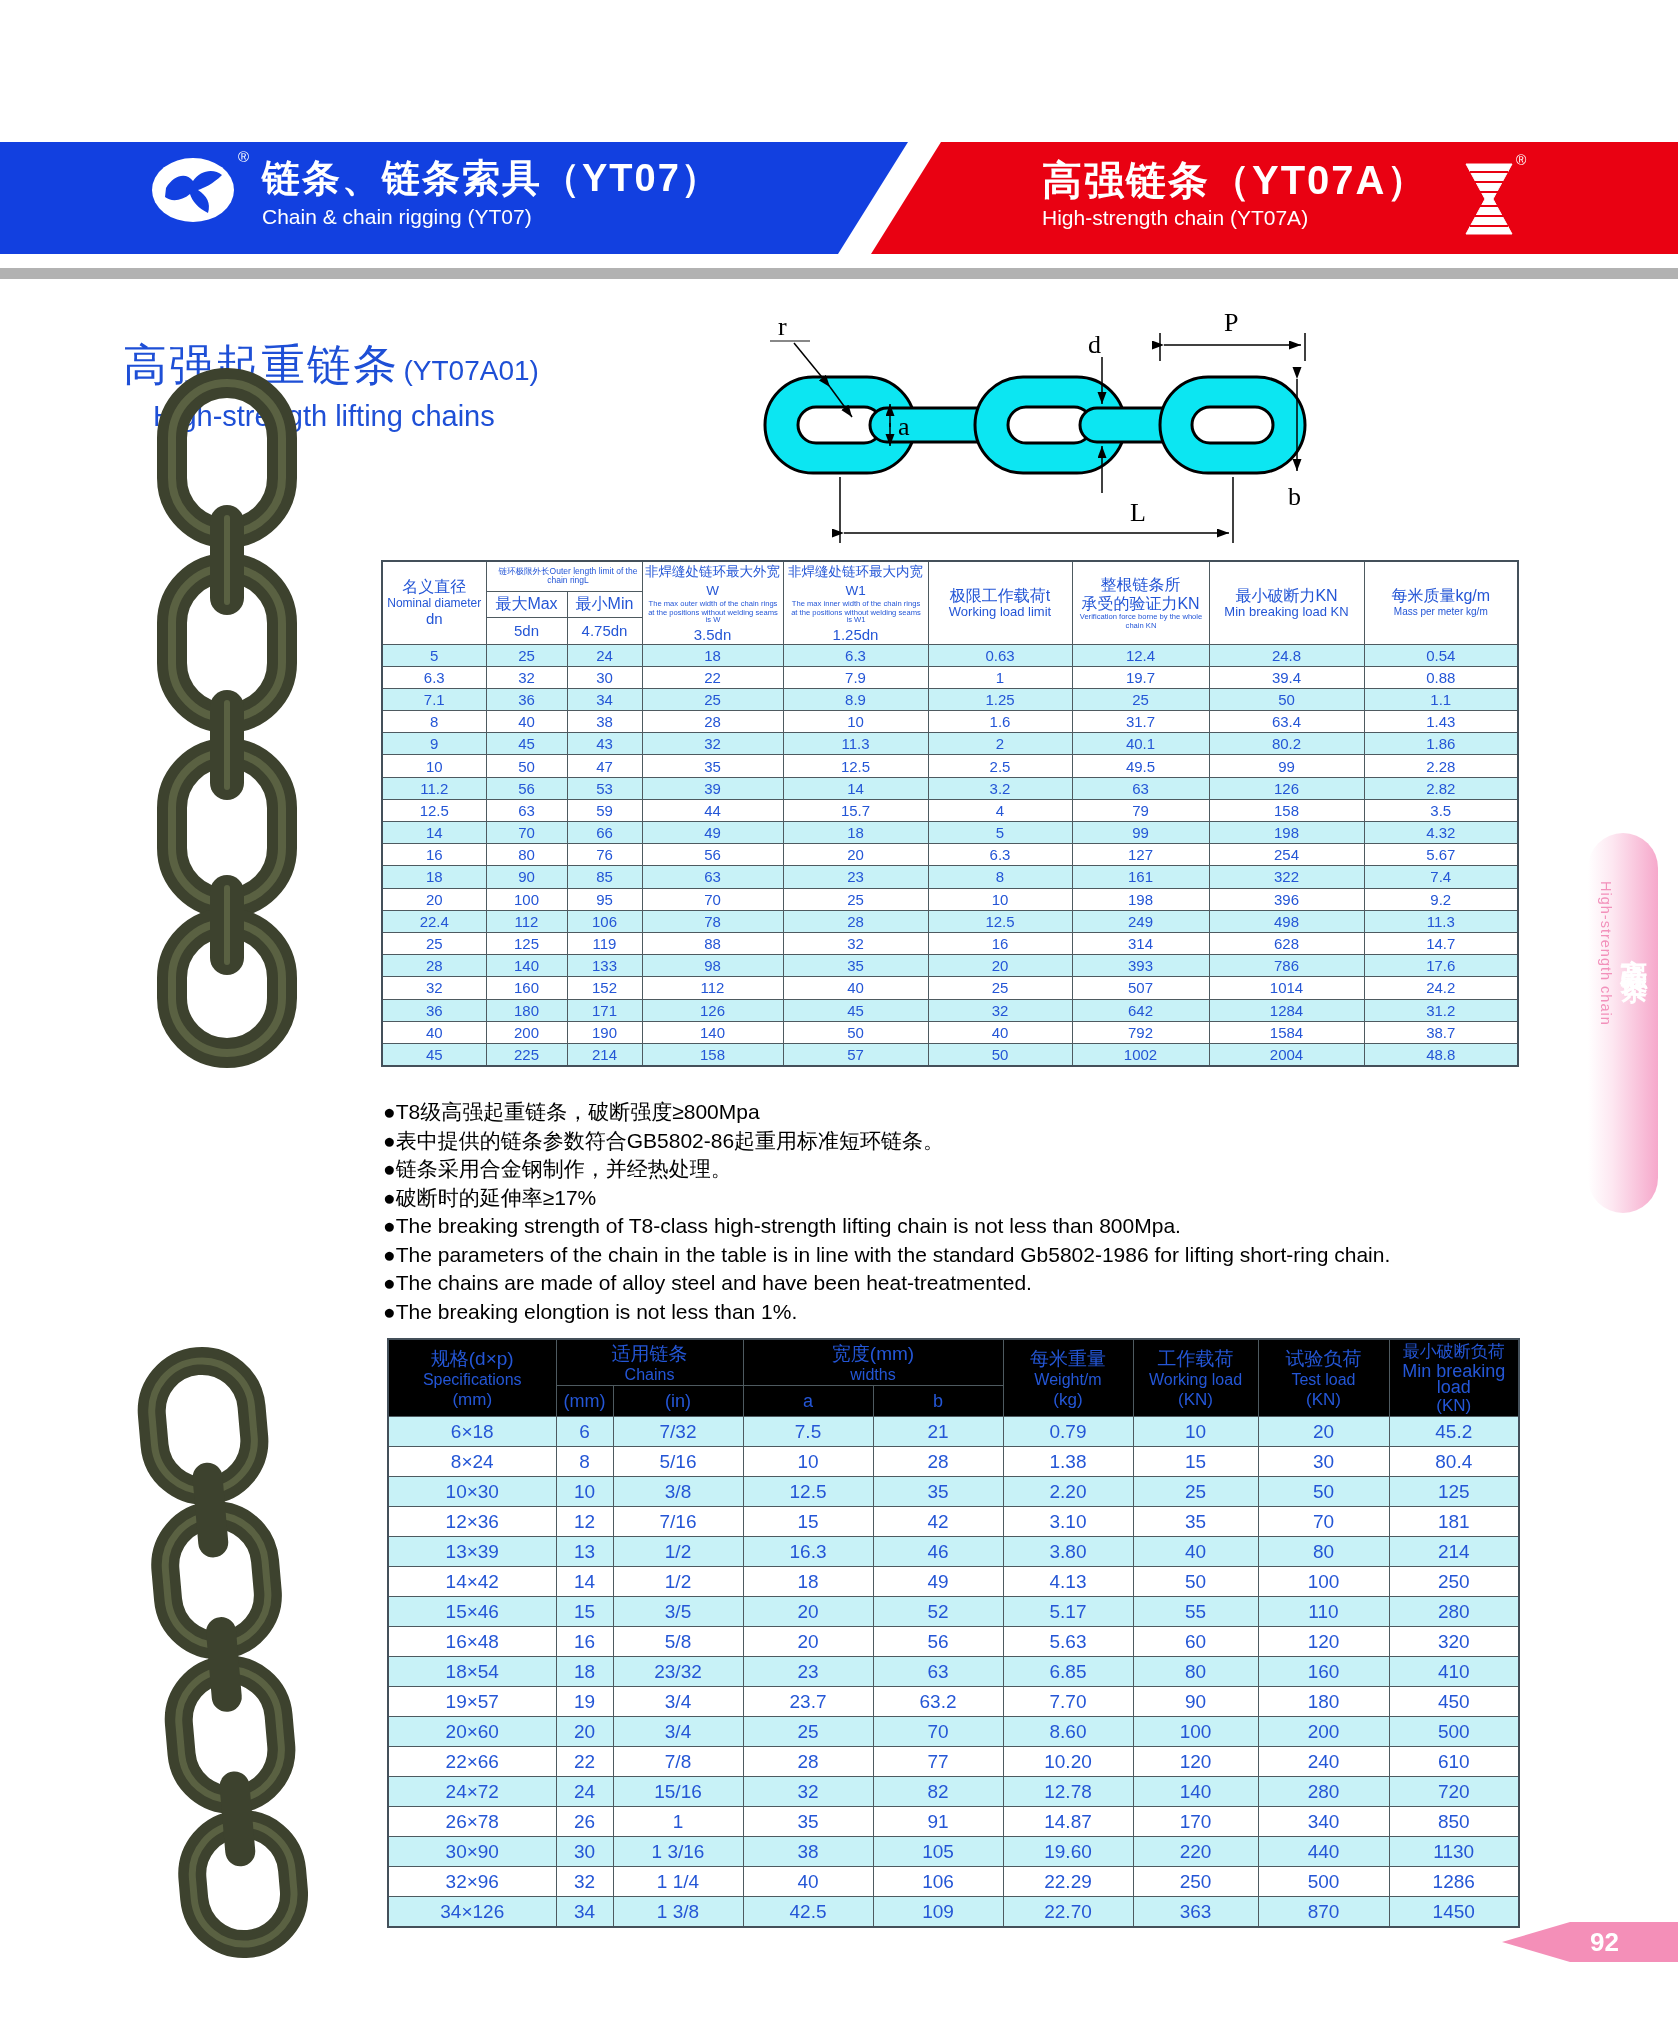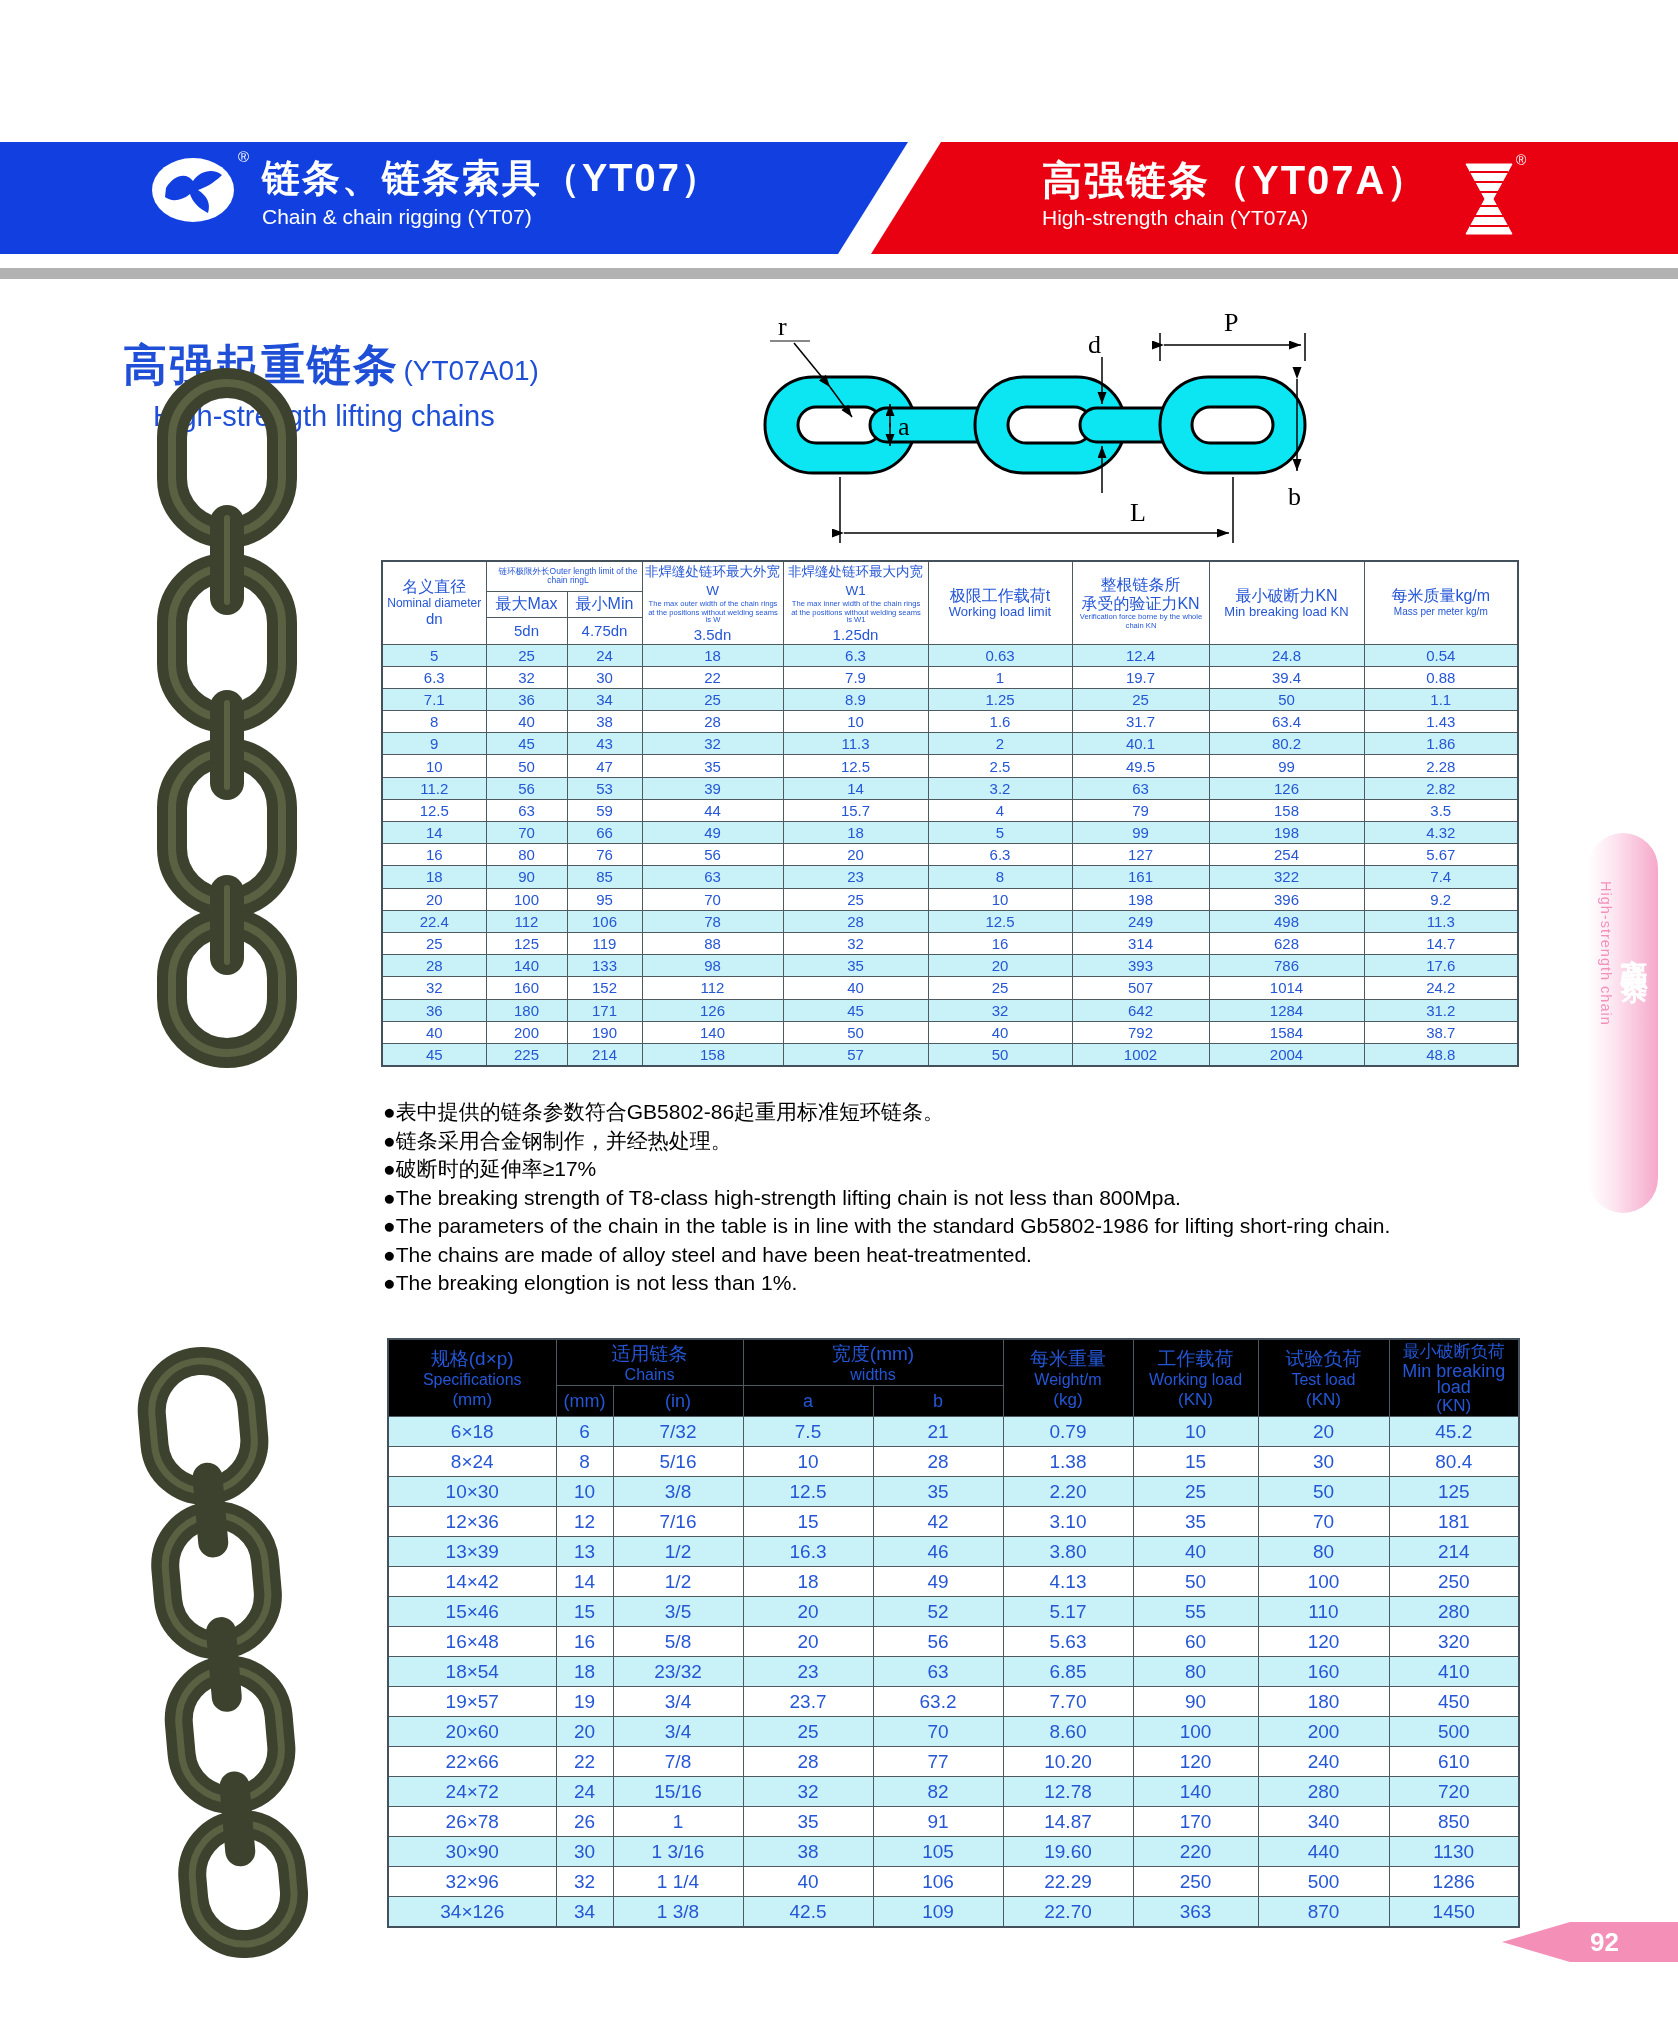--- a/index.html
+++ b/index.html
@@ -20,21 +20,21 @@
   .hdr-blue-zh{font-size:38px;font-weight:bold;letter-spacing:2px;line-height:48px;}
   .hdr-blue-en{font-size:21px;line-height:30px;}
   .hdr-red-text{position:absolute;left:1042px;top:14px;color:#fff;}
   .hdr-red-zh{font-size:40px;font-weight:bold;letter-spacing:2px;line-height:48px;}
   .hdr-red-en{font-size:21px;line-height:28px;}
   .logo-hour{position:absolute;left:1460px;top:18px;}
   .logo-hour-reg{position:absolute;left:1516px;top:10px;color:#fff;font-size:14px;}
   .gray-bar{position:absolute;top:268px;left:0;width:1678px;height:11px;background:#b2b2b2;}
   
   .sec-title{position:absolute;left:123px;top:336px;color:#1e4fd6;}
-  .sec-zh{font-size:44px;font-weight:bold;letter-spacing:2px;}
+  .sec-zh{font-size:44px;font-weight:normal;letter-spacing:2px;}
   .sec-code{font-size:28px;font-weight:normal;}
   .sec-en{font-size:29px;margin-left:30px;line-height:42px;}
   
   .diagram{position:absolute;left:690px;top:305px;}
   .dim-label{font-family:"Liberation Serif",serif;font-size:26px;fill:#000;}
   
   .chain1{position:absolute;left:132px;top:358px;}
   .chain2{position:absolute;left:118px;top:1342px;transform:rotate(-5deg);}
   
   table{border-collapse:collapse;table-layout:fixed;background:#fff;}
@@ -489,20 +489,21 @@
         <td>57</td>
         <td>50</td>
         <td>1002</td>
         <td>2004</td>
         <td>48.8</td>
       </tr>
     </tbody>
 </table>
 
 <ul class="notes">
+    <li>●T8级高强起重链条，破断强度≥800Mpa</li>
     <li>●表中提供的链条参数符合GB5802-86起重用标准短环链条。</li>
     <li>●链条采用合金钢制作，并经热处理。</li>
     <li>●破断时的延伸率≥17%</li>
     <li>●The breaking strength of T8-class high-strength lifting chain is not less than 800Mpa.</li>
     <li>●The parameters of the chain in the table is in line with the standard Gb5802-1986 for lifting short-ring chain.</li>
     <li>●The chains are made of alloy steel and have been heat-treatmented.</li>
     <li>●The breaking elongtion is not less than 1%.</li>
   </ul>
 
 <table class="t2">

